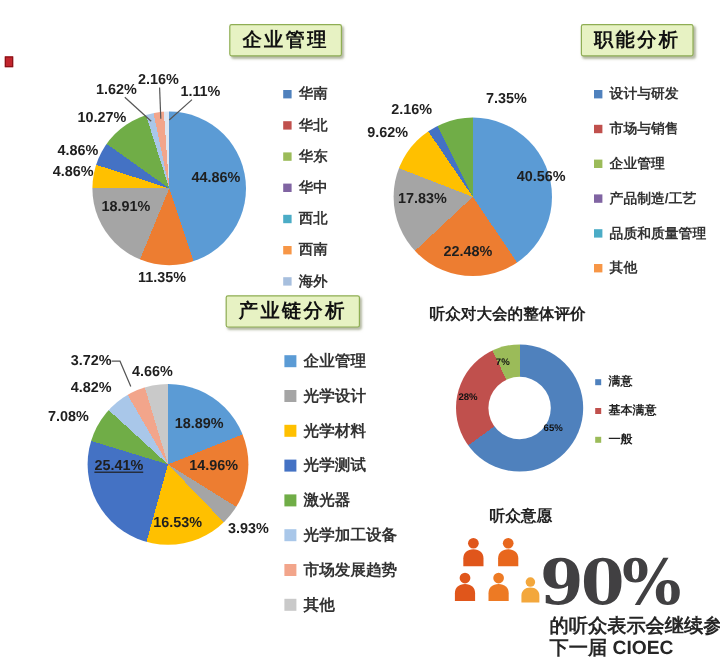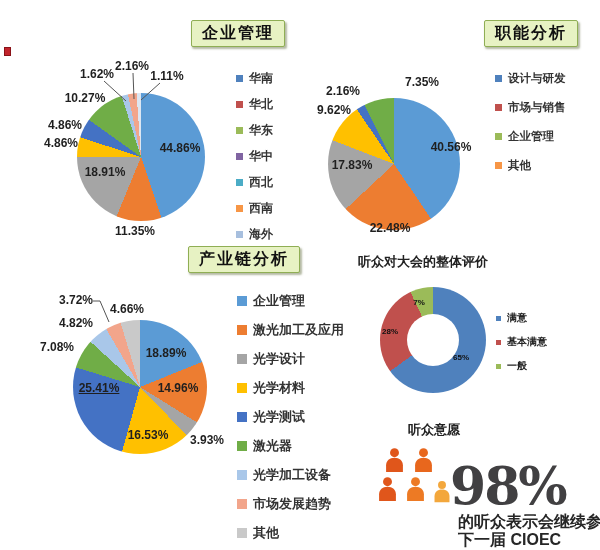--- a/index.html
+++ b/index.html
@@ -84,37 +84,45 @@
           <span class="sw" style="background: rgb(167, 191, 222);"></span>
           <span>海外</span>
         </div>
     </div>
   </div>
 
   <div>
     <div class="title-box" style="left:484px;top:20px;">职能分析</div>
     <div class="pie" style="left: 328px; top: 98px; width: 132px; height: 132px; background: conic-gradient(rgb(91, 155, 213) 0%, rgb(91, 155, 213) 40.56%, rgb(237, 125, 49) 40.56%, rgb(237, 125, 49) 63.04%, rgb(165, 165, 165) 63.04%, rgb(165, 165, 165) 80.87%, rgb(255, 192, 0) 80.87%, rgb(255, 192, 0) 90.49%, rgb(68, 114, 196) 90.49%, rgb(68, 114, 196) 92.65%, rgb(112, 173, 71) 92.65%, rgb(112, 173, 71) 100%);"></div>
     <span class="plbl" style="left:435px;top:147px;margin-left:16px;">40.56%</span>
-    <span class="plbl" style="left:390px;top:209px;margin-top:19px;">22.48%</span>
+    <span class="plbl" style="left:390px;top:209px;">22.48%</span>
     <span class="plbl" style="left:352px;top:165px;">17.83%</span>
-    <span class="plbl" style="left:334px;top:110px;">9.62%</span>
+    <span class="plbl" style="left:323px;top:110px;">9.62%</span>
     <span class="plbl" style="left:343px;top:91px;">2.16%</span>
     <span class="plbl" style="left:378px;top:82px;margin-left:44px;">7.35%</span>
     <div class="legend legend-s2" style="left:495px;top:71px;">
       <div class="li">
           <span class="sw" style="background: rgb(79, 129, 189);"></span>
           <span>设计与研发</span>
         </div>
       <div class="li">
           <span class="sw" style="background: rgb(192, 80, 77);"></span>
           <span>市场与销售</span>
         </div>
       <div class="li">
           <span class="sw" style="background: rgb(155, 187, 89);"></span>
           <span>企业管理</span>
+        </div>
+      <div class="li">
+          <span class="sw" style="background: rgb(128, 100, 162);"></span>
+          <span>产品制造/工艺</span>
+        </div>
+      <div class="li">
+          <span class="sw" style="background: rgb(75, 172, 198);"></span>
+          <span>品质和质量管理</span>
         </div>
       <div class="li">
           <span class="sw" style="background: rgb(247, 150, 70);"></span>
           <span>其他</span>
         </div>
     </div>
   </div>
 
   <div>
     <div class="title-box" style="left:188px;top:246px;">产业链分析</div>
@@ -127,24 +135,20 @@
     <span class="plbl" style="left:57px;top:347px;">7.08%</span>
     <span class="plbl" style="left:76px;top:323px;">4.82%</span>
     <span class="plbl" style="left:76px;top:300px;">3.72%</span>
     <span class="plbl" style="left:127px;top:309px;">4.66%</span>
     <div class="legend legend-lg" style="left:237px;top:292px;">
       <div class="li">
           <span class="sw" style="background: rgb(91, 155, 213);"></span>
           <span>企业管理</span>
         </div>
       <div class="li">
-          <span class="sw" style="background: rgb(237, 125, 49);"></span>
-          <span>激光加工及应用</span>
-        </div>
-      <div class="li">
           <span class="sw" style="background: rgb(165, 165, 165);"></span>
           <span>光学设计</span>
         </div>
       <div class="li">
           <span class="sw" style="background: rgb(255, 192, 0);"></span>
           <span>光学材料</span>
         </div>
       <div class="li">
           <span class="sw" style="background: rgb(68, 114, 196);"></span>
           <span>光学测试</span>
@@ -219,21 +223,21 @@
           <path d="M13 10.3 c-4.8 0 -8.1 2.9 -8.1 7.3 L4.9 24 l16.2 0 L21.1 17.6 c0 -4.4 -3.3 -7.3 -8.1 -7.3 Z" fill="currentColor"></path>
         </svg>
     </div>
     <div class="person" style="left: 430px; top: 480px; color: rgb(243, 167, 60);">
       <svg width="24" height="24" viewBox="0 0 26 26">
           <circle cx="13" cy="5.5" r="4.3" fill="currentColor"></circle>
           <path d="M13 10.3 c-4.8 0 -8.1 2.9 -8.1 7.3 L4.9 24 l16.2 0 L21.1 17.6 c0 -4.4 -3.3 -7.3 -8.1 -7.3 Z" fill="currentColor"></path>
         </svg>
     </div>
 
-    <div id="big-percent">98%</div>
+    <div id="big-percent">90%</div>
     <div class="cap" style="left:458px;top:512px;">的听众表示会继续参加</div>
     <div class="cap" style="left:458px;top:530px;">下一届 CIOEC</div>
   </div>
 
   <svg id="leaders" width="600" height="550">
     <line x1="104" y1="81" x2="126" y2="101" stroke="#555" stroke-width="1"></line>
     <line x1="133" y1="73" x2="134" y2="99" stroke="#555" stroke-width="1"></line>
     <line x1="160" y1="83" x2="141" y2="100" stroke="#555" stroke-width="1"></line>
     <polyline points="93,301 100,301 109,322" fill="none" stroke="#555" stroke-width="1"></polyline>
   </svg>

